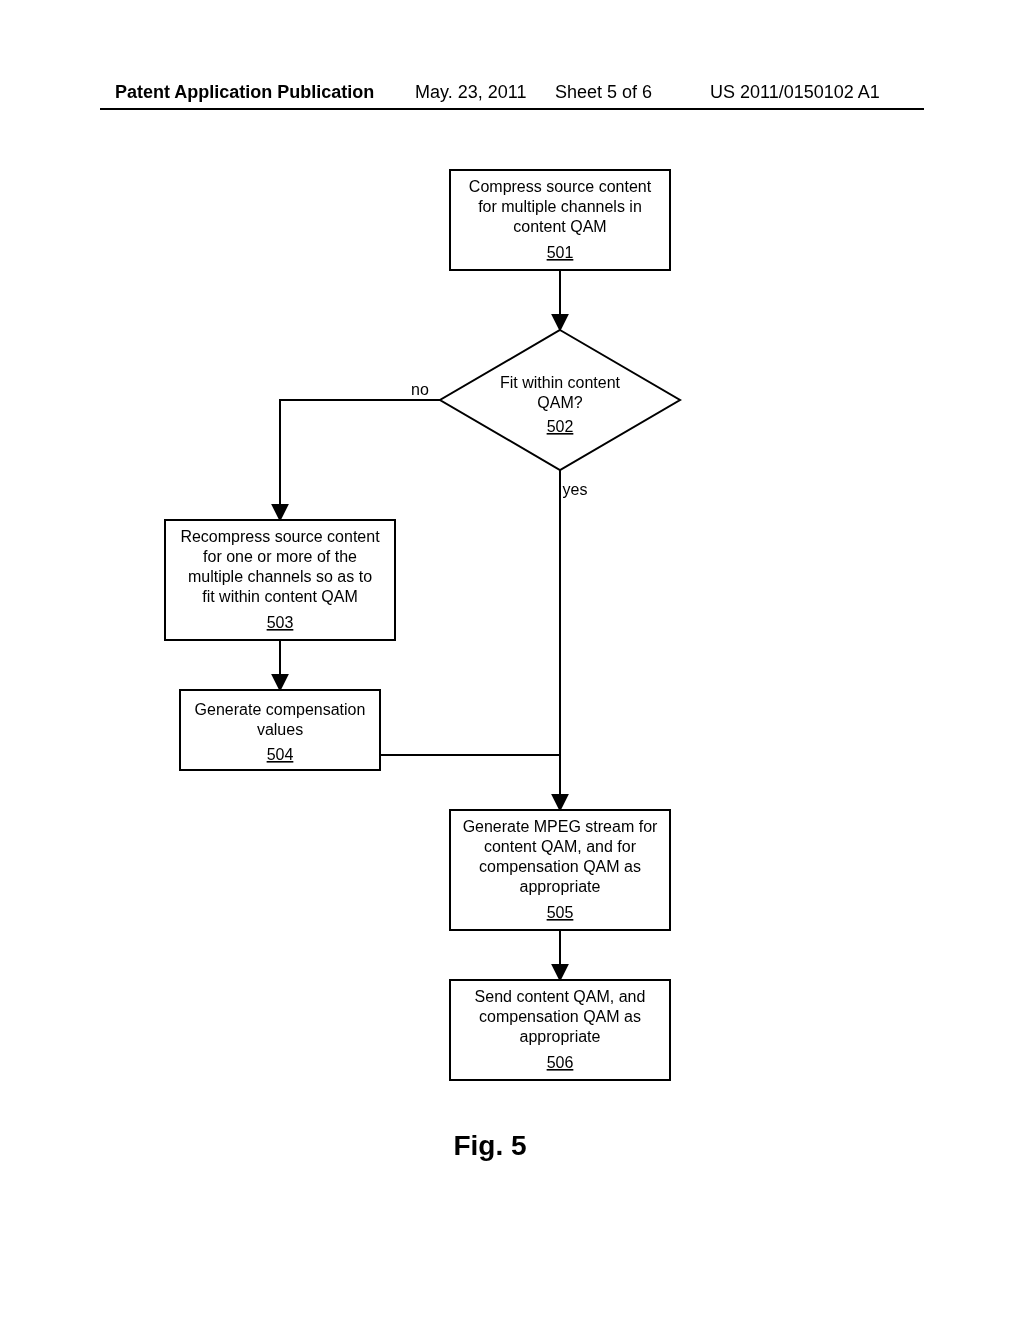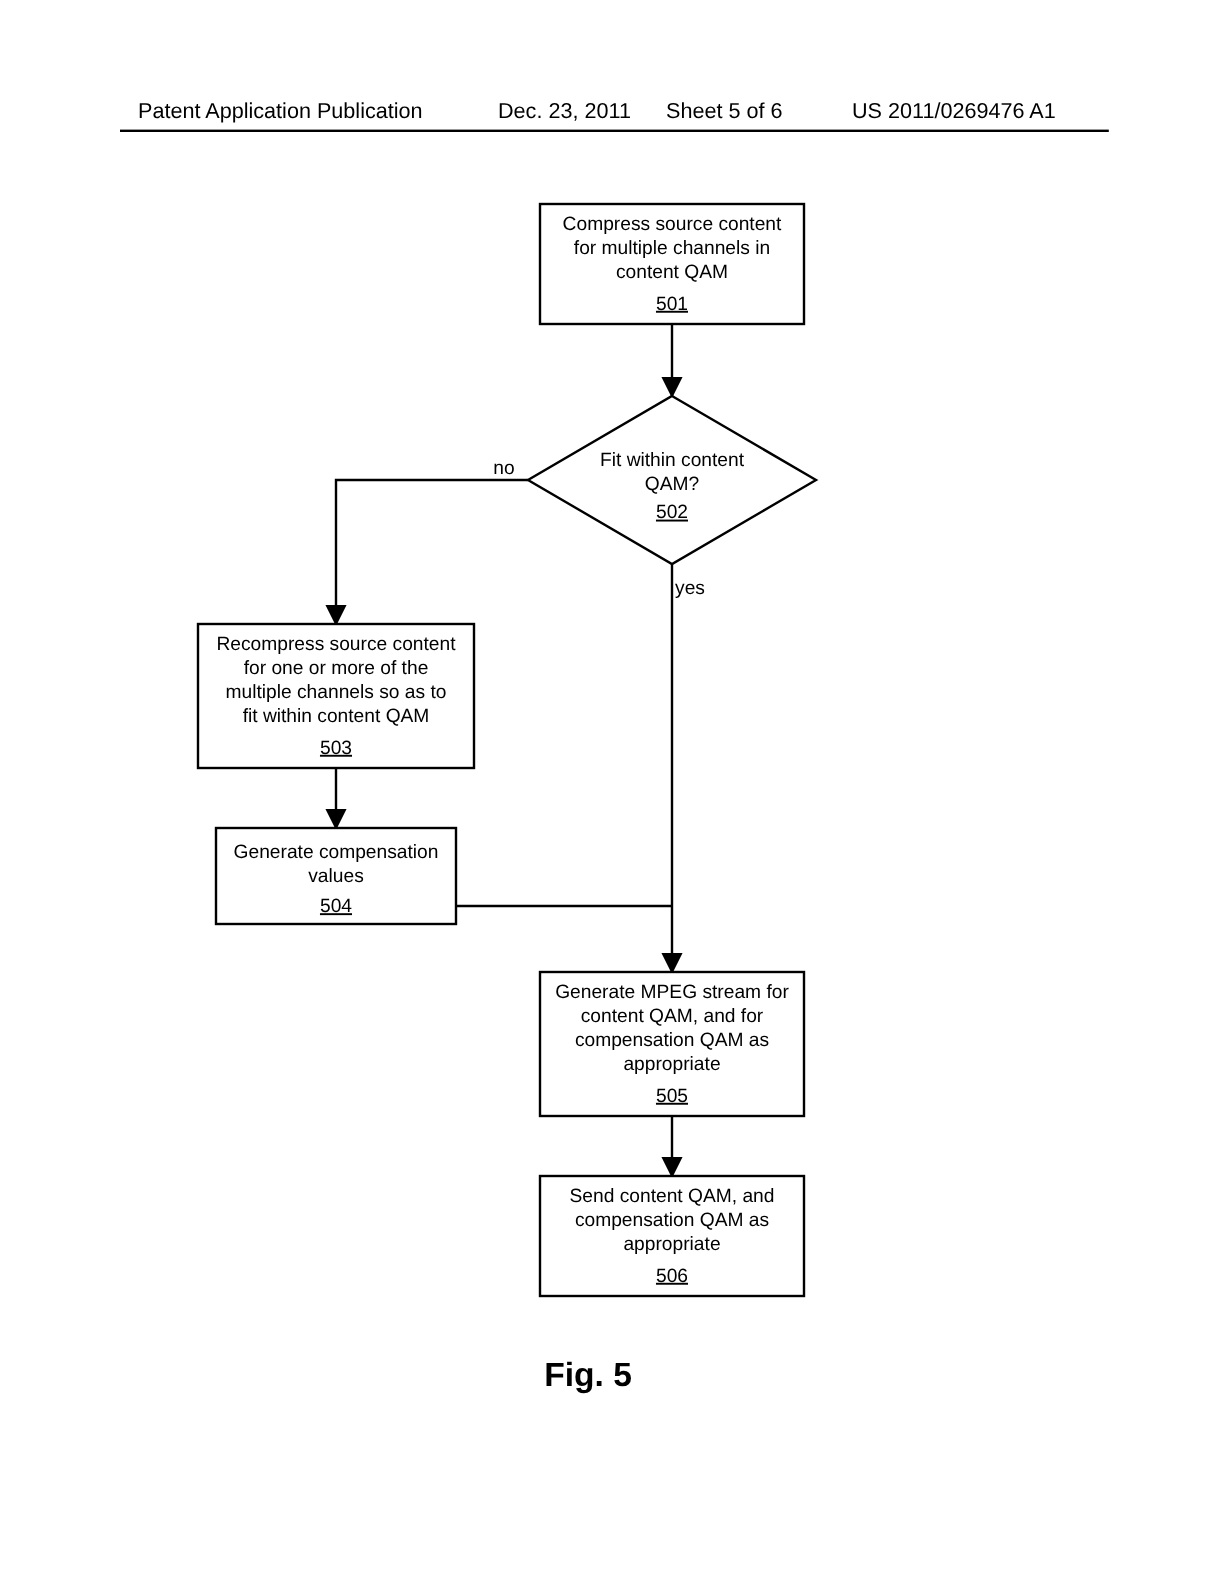--- a/index.html
+++ b/index.html
@@ -14,21 +14,21 @@
   .header {
     position: absolute;
     top: 82px;
     left: 0;
     width: 1024px;
     font-size: 18px;
   }
   .header-left {
     position: absolute;
     left: 115px;
-    font-weight: normal;
+    font-weight: bold;
   }
   .header-center {
     position: absolute;
     left: 415px;
   }
   .header-sheet {
     position: absolute;
     left: 555px;
   }
   .header-right {
@@ -63,23 +63,23 @@
   }
   .ref-num {
     text-decoration: underline;
   }
 </style>
 </head>
 <body>
 
 <div class="header">
   <span class="header-left">Patent Application Publication</span>
-  <span class="header-center">Dec. 23, 2011</span>
+  <span class="header-center">May. 23, 2011</span>
   <span class="header-sheet">Sheet 5 of 6</span>
-  <span class="header-right">US 2011/0269476 A1</span>
+  <span class="header-right">US 2011/0150102 A1</span>
 </div>
 <div class="hr-line"></div>
 
 <svg width="824" height="960">
   <defs>
     <marker id="arrow" viewBox="0 0 10 10" refX="9" refY="5" markerWidth="9" markerHeight="9" orient="auto-start-reverse">
       <path d="M 0 0 L 10 5 L 0 10 z" fill="#000"></path>
     </marker>
   </defs>
 

